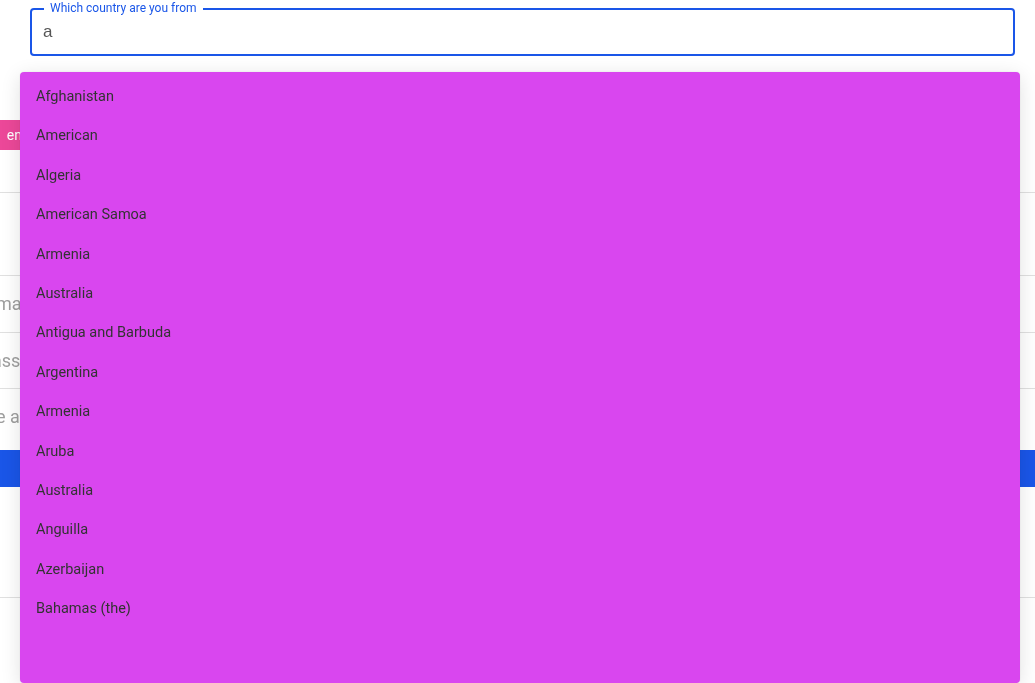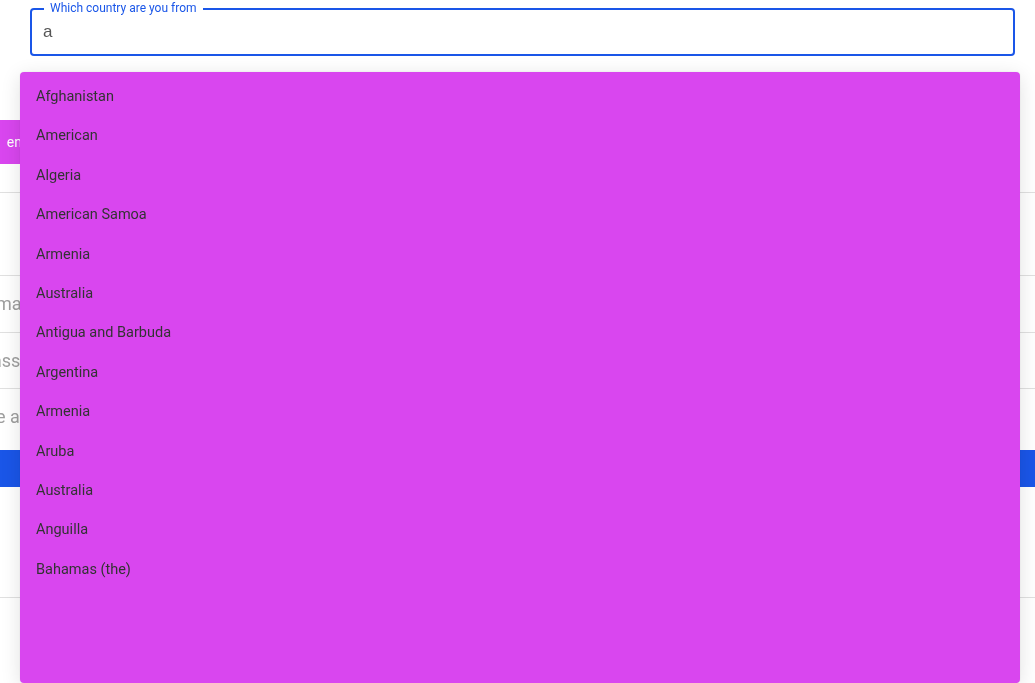--- a/index.html
+++ b/index.html
@@ -28,22 +28,22 @@
       align-items: center;
       color: #9e9e9e;
       font-size: 18px;
       padding-left: 0;
     }
     .bg-purple-tab {
       position: absolute;
       left: 0;
       top: 120px;
       width: 24px;
-      height: 44px;
-      background: #d946ef;
+      height: 30px;
+      background: #ec4899;
       color: #fff;
       font-size: 14px;
       display: flex;
       align-items: center;
       justify-content: flex-end;
       padding-right: 2px;
       border-radius: 0 4px 4px 0;
     }
     .bg-blue-left {
       position: absolute;
@@ -168,14 +168,15 @@
     <div class="option">Algeria</div>
     <div class="option">American Samoa</div>
     <div class="option">Armenia</div>
     <div class="option">Australia</div>
     <div class="option">Antigua and Barbuda</div>
     <div class="option">Argentina</div>
     <div class="option">Armenia</div>
     <div class="option">Aruba</div>
     <div class="option">Australia</div>
     <div class="option">Anguilla</div>
+    <div class="option">Azerbaijan</div>
     <div class="option">Bahamas (the)</div>
   </div>
 
 </body></html>

